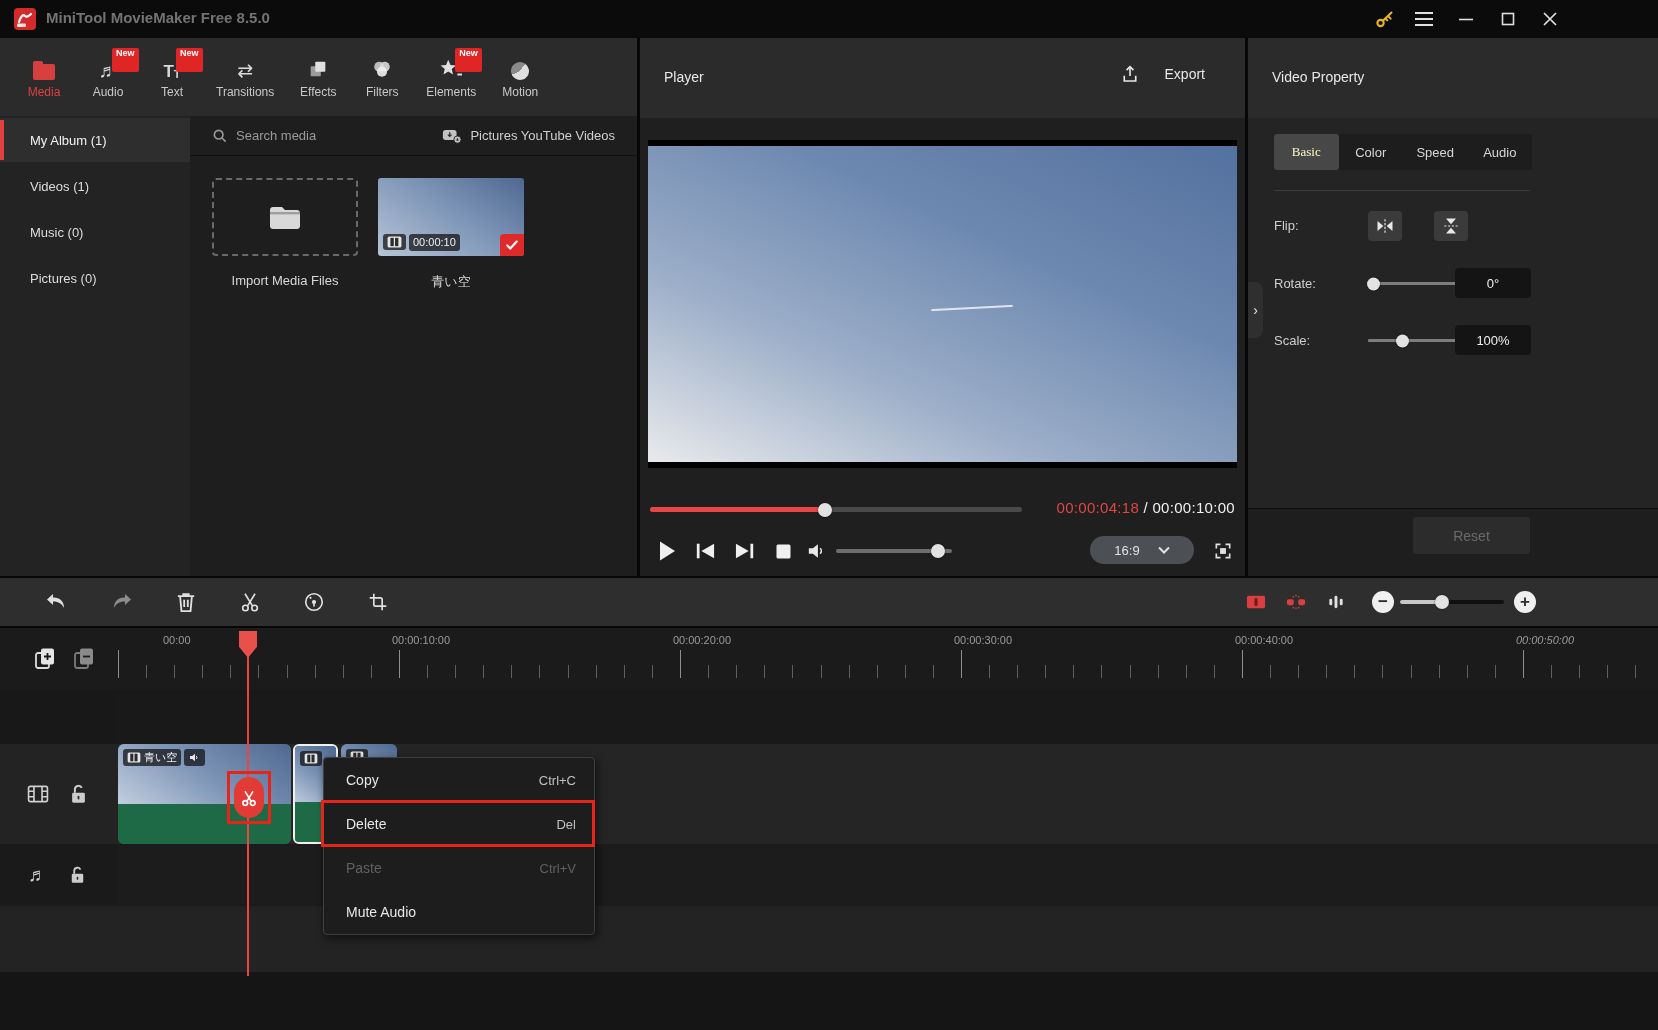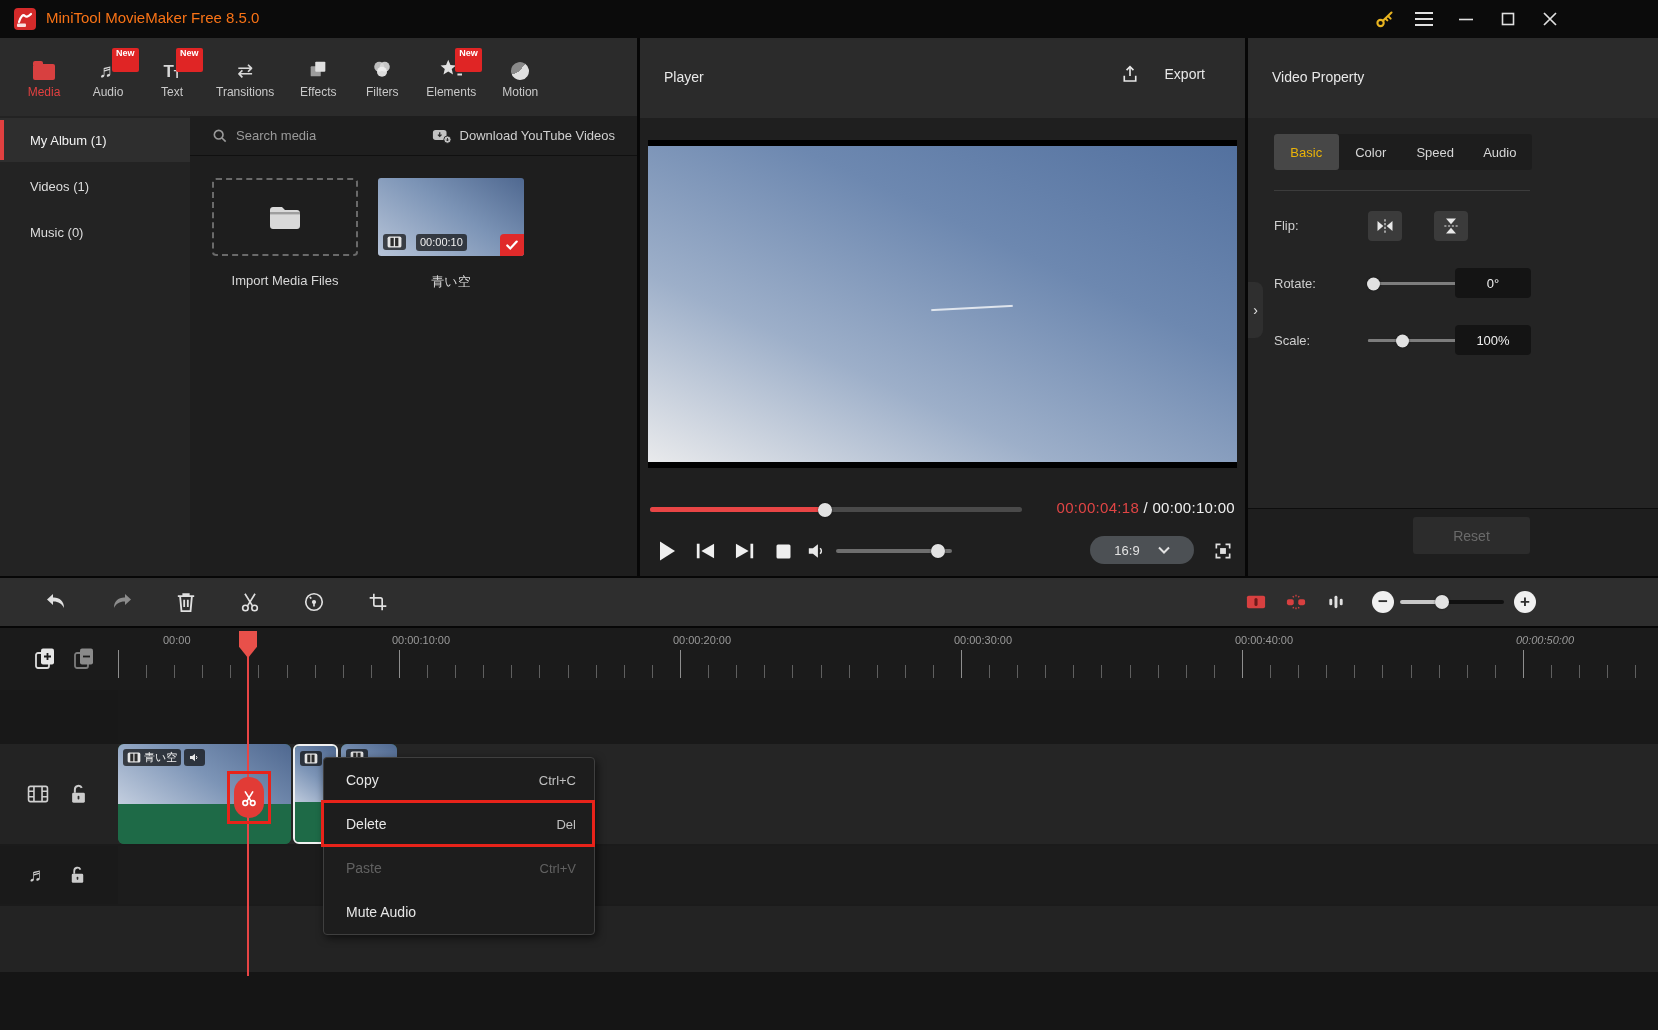--- a/index.html
+++ b/index.html
@@ -3,21 +3,21 @@
 <meta charset="utf-8">
 <style>
   * { margin:0; padding:0; box-sizing:border-box; }
   html,body { width:1658px; height:1030px; background:#070707; overflow:hidden;
     font-family:"Liberation Sans","DejaVu Sans",sans-serif; }
   svg { display:block; }
 
   
   #titlebar { position:absolute; left:0; top:0; width:1658px; height:38px; background:#0b0b0b; }
   .app-logo { position:absolute; left:14px; top:8px; width:22px; height:22px; background:#d42a2a; border-radius:4px; }
-  .app-title { position:absolute; left:46px; top:9px; font-size:15px; font-weight:normal; color:#f97316;text-align:center; }
+  .app-title { position:absolute; left:46px; top:9px; font-size:15px; font-weight:bold; color:#737373;text-align:center; }
   .tb-btn { position:absolute; top:4px; width:32px; height:30px; display:flex; align-items:center; justify-content:center; color:#e0e0e0; }
 
   
   .panel { position:absolute; top:38px; height:538px; background:#212121; overflow:hidden; }
   #panel-left  { left:0;    width:637px; background:#1e1e1e; }
   #panel-center{ left:640px; width:605px; background:#1f1f1f; }
   #panel-right { left:1248px; width:410px; background:#242424; }
 
   
   #topnav { position:absolute; left:0; top:0; width:637px; height:78px; background:#2b2b2b;
@@ -45,21 +45,21 @@
   
   #media-content { position:absolute; left:190px; top:78px; width:447px; height:460px; background:#1e1e1e; }
   .search-row { position:absolute; left:0; top:0; width:447px; height:40px; display:flex; align-items:center;
     justify-content:space-between; padding:0 22px; border-bottom:1px solid #101010; }
   .search-left,.dl-right { display:flex; align-items:center; gap:8px; color:#9a9a9a; font-size:13px; }
   .dl-right { color:#cfcfcf; }
   .import-box { position:absolute; left:22px; top:62px; width:146px; height:78px; border:2px dashed #6a6a6a;
     border-radius:4px; display:flex; align-items:center; justify-content:center; }
   .media-thumb { position:absolute; left:188px; top:62px; width:146px; height:78px; border-radius:3px;
     background:linear-gradient(215deg,#4f6890 0%,#7c94b6 45%,#b7c4d8 100%); }
-  .thumb-badges { position:absolute; left:5px; bottom:5px; display:flex; gap:10px; align-items:center; }
+  .thumb-badges { position:absolute; left:5px; bottom:5px; display:flex; gap:3px; align-items:center; }
   .chip { background:rgba(15,15,15,.72); border-radius:3px; padding:2px 4px; display:flex; align-items:center; gap:3px;
     color:#f0f0f0; font-size:11px; line-height:1.2; }
   .check-badge { position:absolute; right:0px; bottom:0px; width:24px; height:22px; background:#e02a2a;
     border-radius:4px 0 3px 0; display:flex; align-items:center; justify-content:center; }
   .media-label { position:absolute; top:157px; font-size:13px; color:#d8d8d8; text-align:center; width:146px; }
 
   
   .panel-header { position:absolute; left:0; top:0; right:0; height:80px; background:#2b2b2b; }
   .panel-title { position:absolute; left:24px; top:31px; font-size:14px; color:#e8e8e8; }
   #export-btn { position:absolute; right:40px; top:26px; display:flex; align-items:center; gap:26px; color:#e8e8e8; font-size:14px; }
@@ -81,21 +81,21 @@
   #volumebar .fill { background:transparent; }
   #ratio-select { position:absolute; left:450px; top:498px; width:104px; height:28px; background:#4c5054;
     border-radius:14px; display:flex; align-items:center; justify-content:center; gap:18px; color:#e2e2e2; font-size:13px; }
   #fullscreen-btn { position:absolute; left:570px; top:500px; }
 
   
   #prop-tabs { position:absolute; left:26px; top:96px; width:258px; height:36px; background:#1d1d1d; border-radius:3px;
     display:flex; }
   .prop-tab { width:64.5px; height:36px; display:flex; align-items:center; justify-content:center;
     color:#d6d6d6; font-size:13px; border-radius:3px; }
-  .prop-tab.active { background:#474747; color:#eab308; }
+  .prop-tab.active { background:#474747; color:#fef9c3;font-family:Liberation Serif, serif; }
   .prop-divider { position:absolute; left:26px; top:152px; width:256px; height:1px; background:#3c3c3c; }
   .prop-label { position:absolute; left:26px; font-size:13px; color:#cfcfcf; }
   .icon-btn { position:absolute; width:34px; height:30px; background:#3b3b3b; border-radius:4px;
     display:flex; align-items:center; justify-content:center; }
   .prop-slider { position:absolute; left:120px; width:130px; height:3px; background:#7d7d7d; }
   .prop-slider .fill { background:#7d7d7d; }
   .prop-slider .handle { width:13px; height:13px; }
   .value-box { position:absolute; left:207px; width:76px; height:30px; background:#141414; border-radius:4px;
     color:#f0f0f0; font-size:13px; display:flex; align-items:center; justify-content:center; }
   #collapse-tab { position:absolute; left:0; top:244px; width:15px; height:56px; background:#2f2f2f;
@@ -262,20 +262,23 @@
   <div id="sidebar">
     <div class="side-item active" style="top:2px;">
       <span>My Album (1)</span>
       </div>
     <div class="side-item" style="top:48px;">
       <span>Videos (1)</span>
       </div>
     <div class="side-item" style="top:94px;">
       <span>Music (0)</span>
       </div>
+    <div class="side-item" style="top:140px;">
+      <span>Pictures (0)</span>
+      </div>
   </div>
 
   <div id="media-content">
     <div class="search-row">
       <div class="search-left">
         <span>
           <svg width="16" height="16" viewBox="0 0 24 24" fill="none" stroke="#9a9a9a" stroke-width="2.4">
               <circle cx="10" cy="10" r="6.5"></circle>
               <path d="M15 15l5.5 5.5"></path>
             </svg>
@@ -284,21 +287,21 @@
       </div>
       <div class="dl-right">
         <span>
           <svg width="20" height="17" viewBox="0 0 22 18">
               <rect x="1" y="3" width="15" height="11" rx="3" fill="#c2c2c2"></rect>
               <path d="M8.5 5.5v4M6.5 8l2 2 2-2" stroke="#2b2b2b" stroke-width="1.4" fill="none"></path>
               <circle cx="17" cy="13.5" r="4" fill="#c2c2c2" stroke="#1e1e1e" stroke-width="1"></circle>
               <path d="M17 11.8v3M15.7 13.5l1.3 1.5 1.3-1.5" stroke="#2b2b2b" stroke-width="1.1" fill="none"></path>
             </svg>
         </span>
-        <span>Download YouTube Videos</span>
+        <span>Pictures YouTube Videos</span>
       </div>
     </div>
 
     <div class="import-box">
       <span>
         <svg width="36" height="30" viewBox="0 0 36 30">
             <path d="M3 8c0-1.7 1.3-3 3-3h9l3 3h12c1.7 0 3 1.3 3 3v13c0 1.7-1.3 3-3 3H6c-1.7 0-3-1.3-3-3Z" fill="#d9d9d9"></path>
             <rect x="3" y="10" width="30" height="2.4" fill="#9e9e9e"></rect>
           </svg>
       </span>

